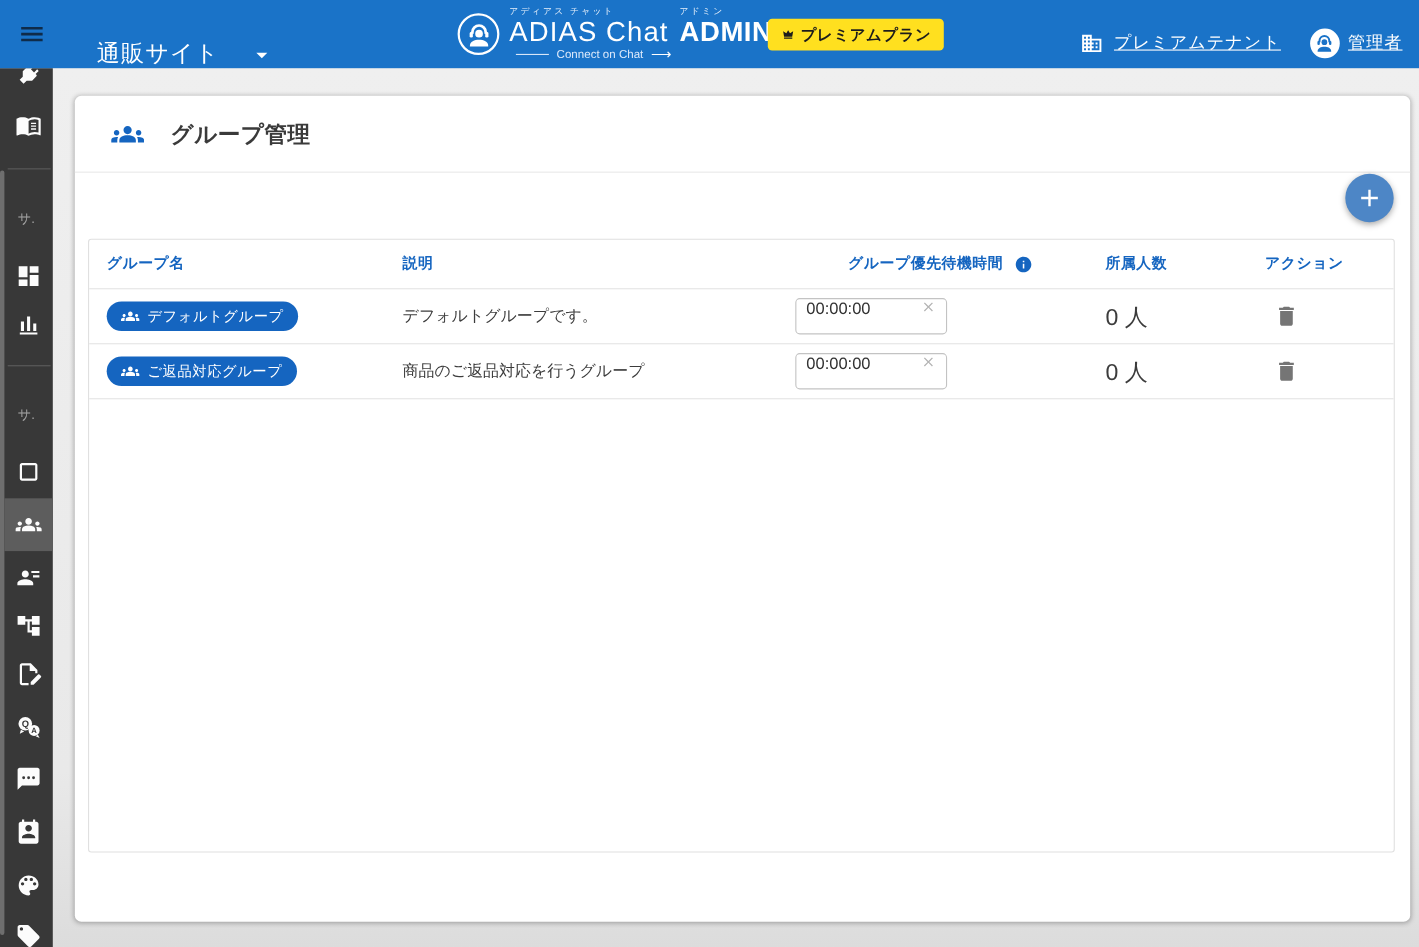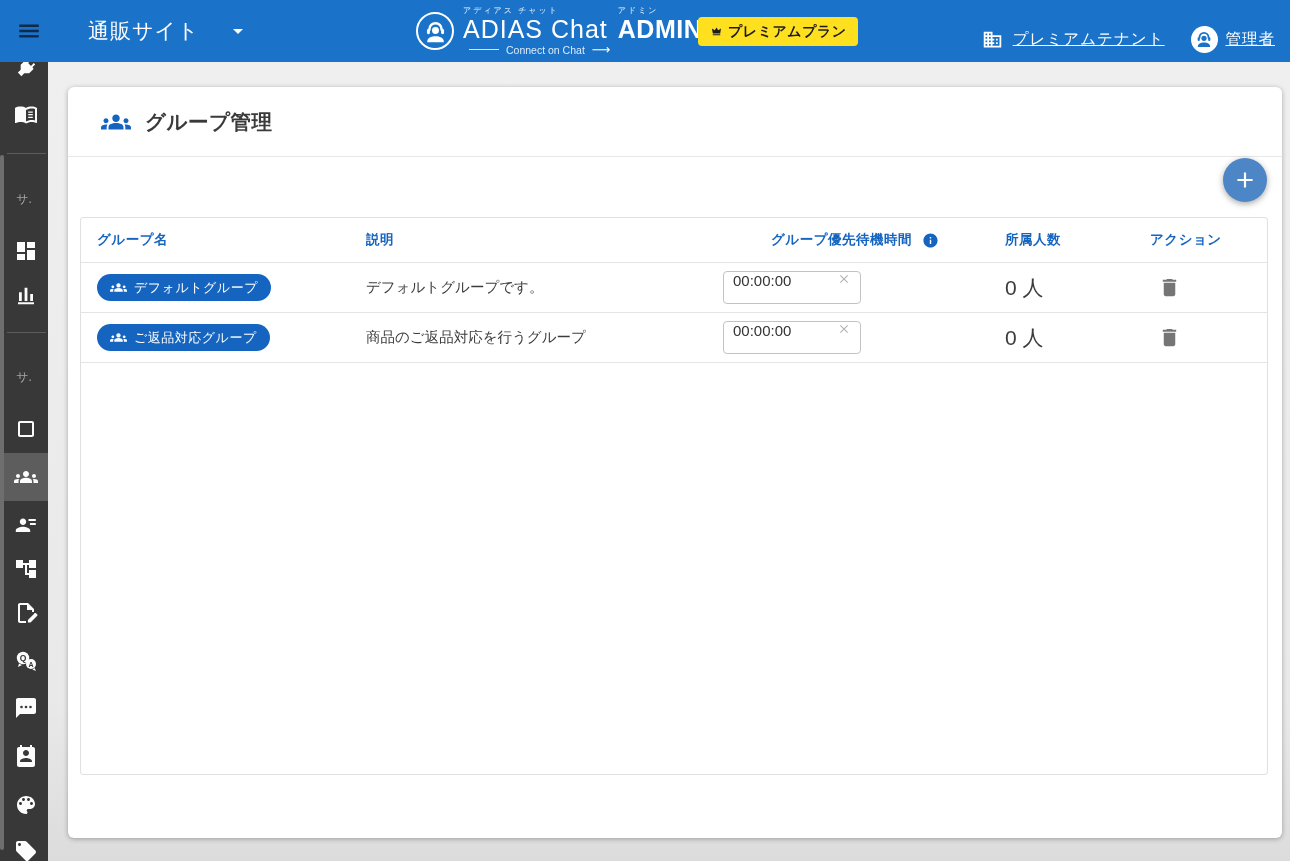--- a/index.html
+++ b/index.html
@@ -11,21 +11,21 @@
   }
   svg{display:block;}
   button{font-family:inherit;cursor:pointer;}
 
   
   .app-bar{position:absolute;top:0;left:0;width:1290px;height:62px;
     background:var(--app-bar,#1a73c8);z-index:20;}
   .hamburger{position:absolute;left:15px;top:18px;width:28px;height:26px;
     background:none;border:none;color:#0f2b49;display:flex;align-items:center;justify-content:center;padding:0;}
   .tenant-select{position:absolute;left:88px;top:0;height:62px;width:162px;
-    display:flex;align-items:center;justify-content:space-between;
+    display:flex;align-items:flex-end;justify-content:space-between;
     background:none;border:none;color:#fff;padding:0;}
   .tenant-select .tname{font-size:21px;font-weight:500;letter-spacing:1px;}
   .logo{position:absolute;left:416px;top:6px;height:50px;display:flex;align-items:center;gap:9px;color:#fff;}
   .logo-mark{width:38px;height:38px;border-radius:50%;border:2.5px solid #fff;
     display:flex;align-items:center;justify-content:center;box-sizing:border-box;}
   .logo-text{display:flex;flex-direction:column;}
   .logo-main{display:flex;align-items:flex-end;gap:10px;line-height:1;}
   .logo-col{display:flex;flex-direction:column;align-items:flex-start;gap:2px;}
   .furigana{font-size:8px;letter-spacing:2px;color:#e7f0fb;}
   .logo-product{font-size:25px;font-weight:300;letter-spacing:1px;}
@@ -51,21 +51,21 @@
   .sb-item{position:absolute;left:14px;width:24px;height:24px;background:none;border:none;color:#fcfcfc;padding:0;}
   .sb-selected-bg{position:absolute;left:4px;top:391px;width:44px;height:48px;background:#5d5d5d;}
   .sb-divider{position:absolute;left:7px;width:39px;height:1px;background:#5c5c5c;}
   .sb-label{position:absolute;left:0;width:48px;text-align:center;font-size:12px;color:#a5a5a5;}
 
   
   .main{position:absolute;left:48px;top:62px;width:1242px;height:799px;
     background:linear-gradient(180deg,#efefef 0%,#e9e9e9 80%,#dcdcdc 100%);}
   .card{position:absolute;left:20px;top:25px;width:1214px;height:751px;background:#fff;
     border-radius:6px;box-shadow:0 1px 5px rgba(0,0,0,.3);}
-  .card-header{height:70px;display:flex;align-items:center;gap:14px;padding-left:33px;
+  .card-header{height:70px;display:flex;align-items:center;gap:24px;padding-left:33px;
     border-bottom:1px solid #e8e8e8;box-sizing:border-box;}
   .page-title{font-size:20.5px;font-weight:600;color:#3a3a3a;letter-spacing:.5px;}
   .title-icon{color:var(--accent-blue,#1565c0);}
   .fab{position:absolute;left:1155px;top:71px;width:44px;height:44px;border-radius:50%;
     background:var(--fab-blue,#4d86c6);color:#fff;border:none;
     display:flex;align-items:center;justify-content:center;
     box-shadow:0 2px 6px rgba(0,0,0,.35);}
 
   .table-box{position:absolute;left:12px;top:130px;width:1188px;height:558px;
     border:1px solid #e0e0e0;border-radius:3px;box-sizing:border-box;background:#fff;overflow:hidden;}

